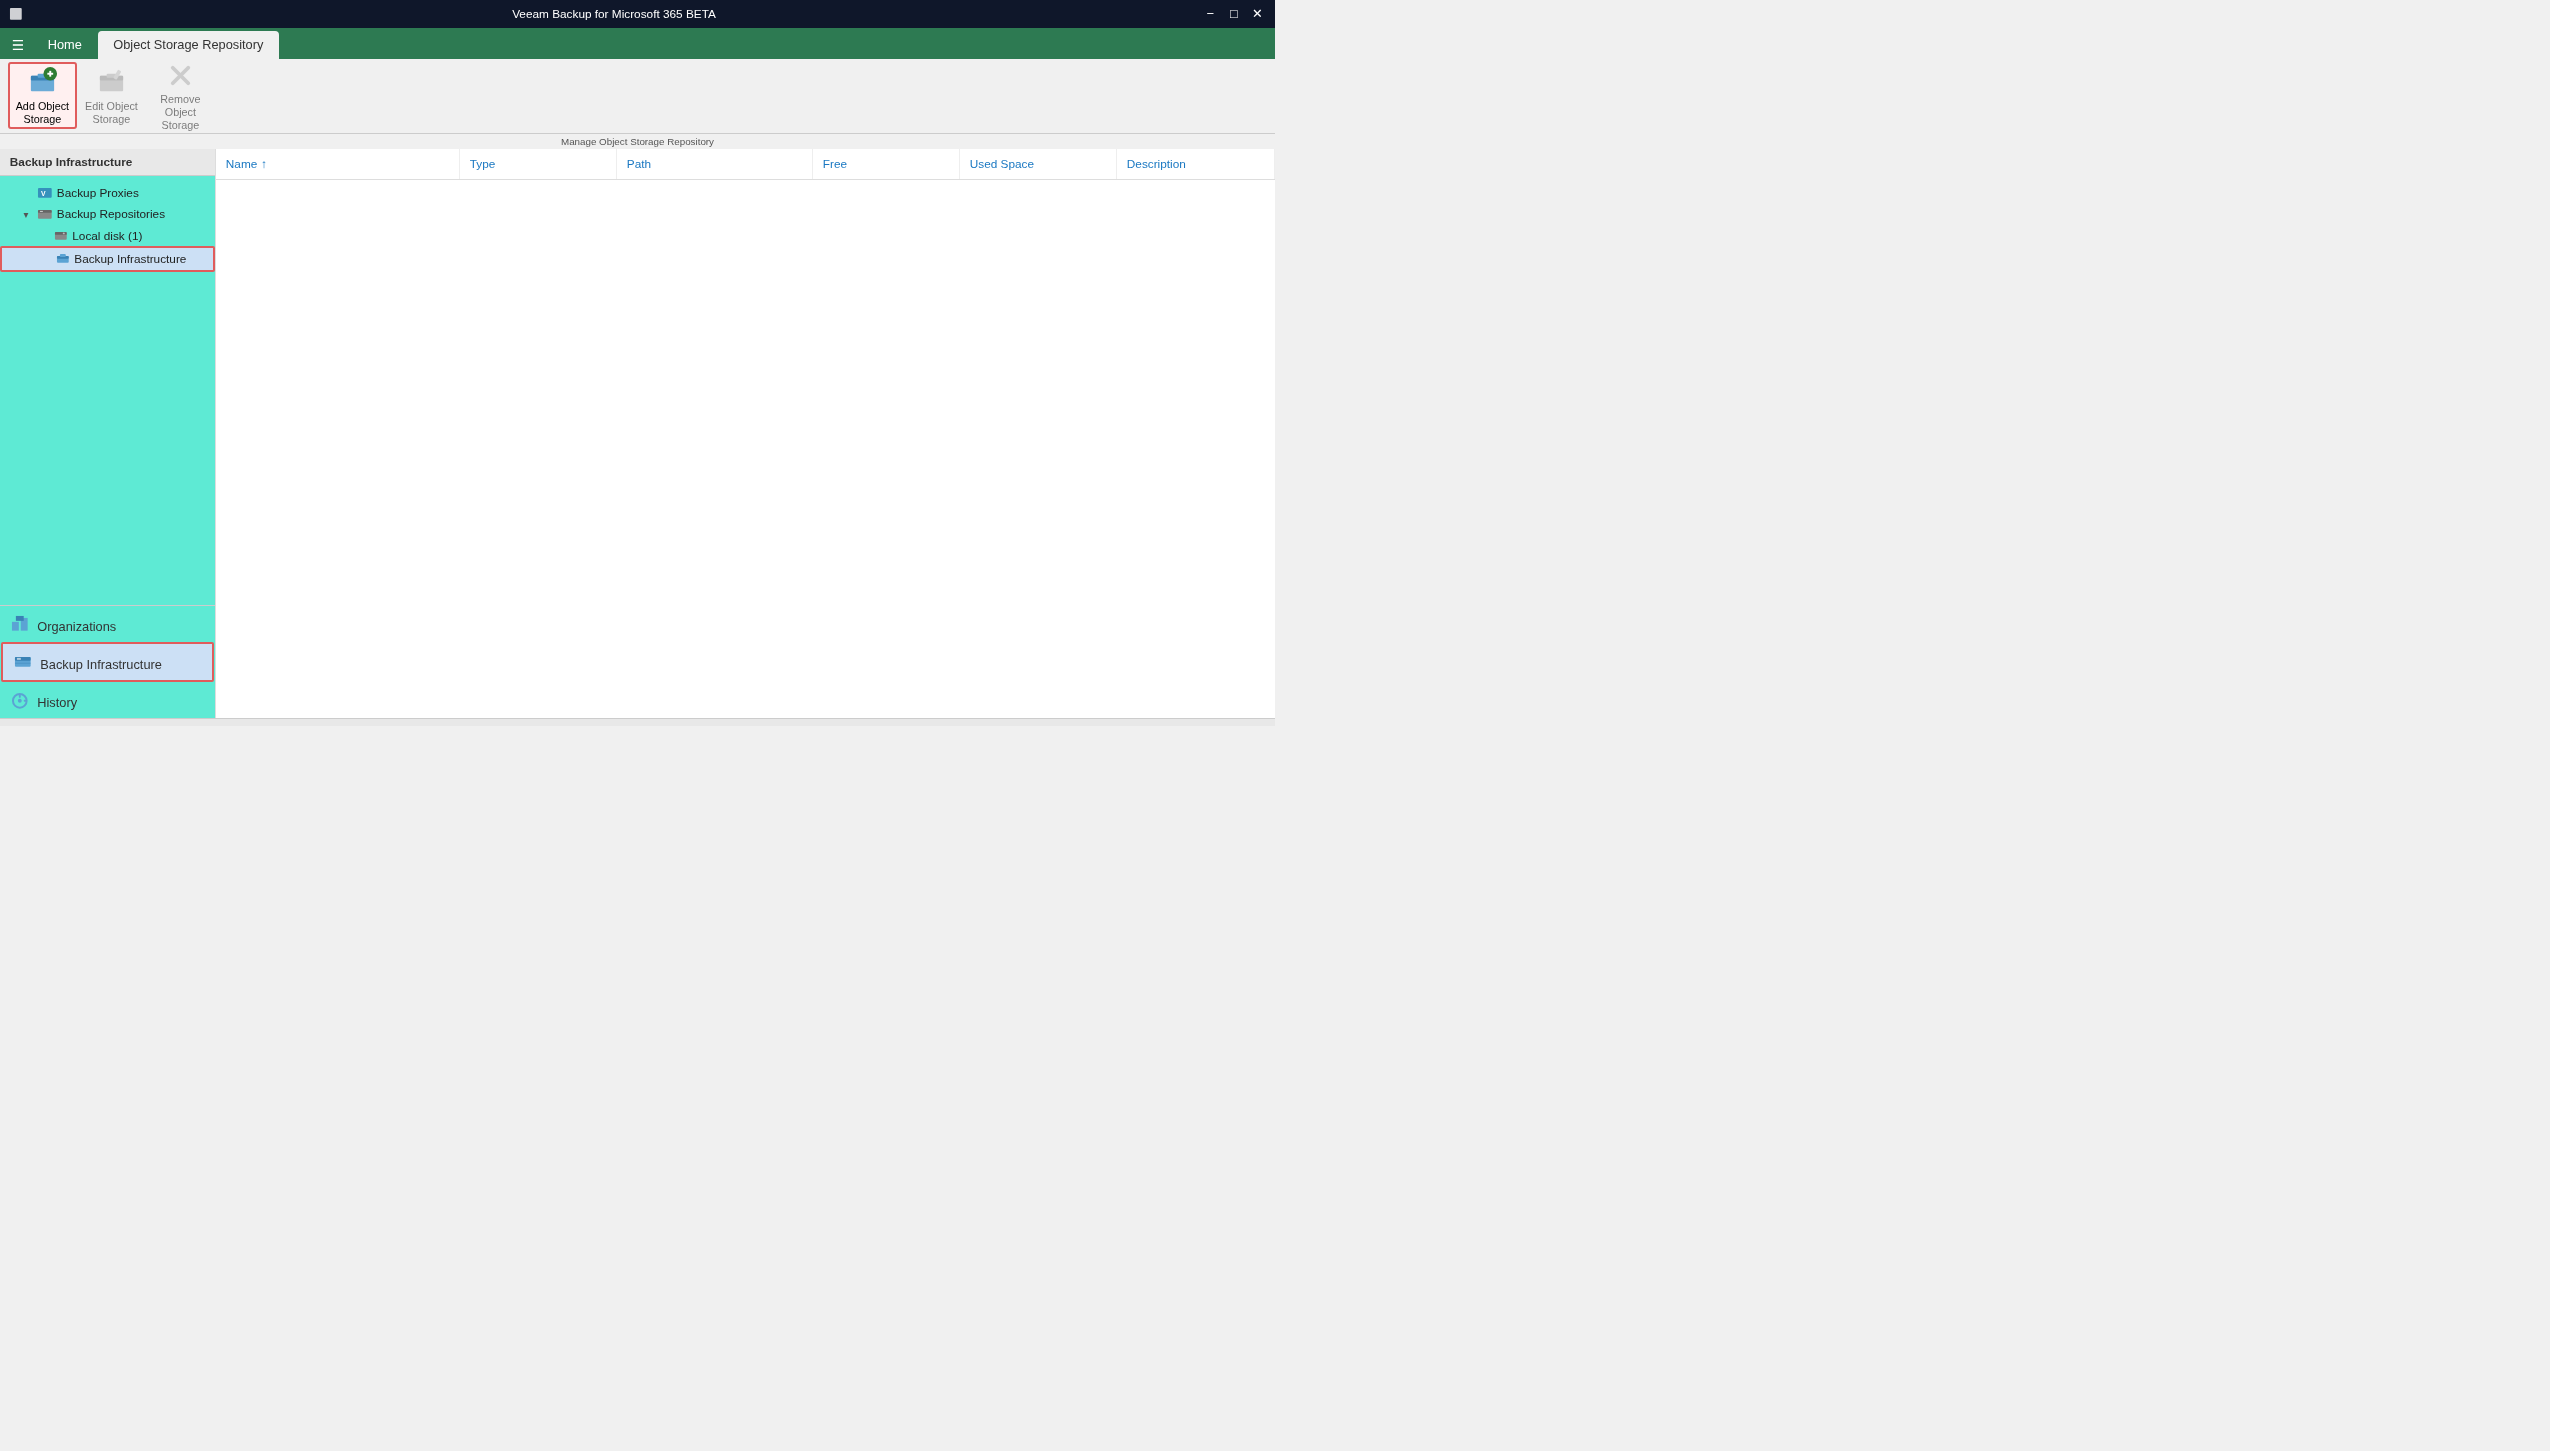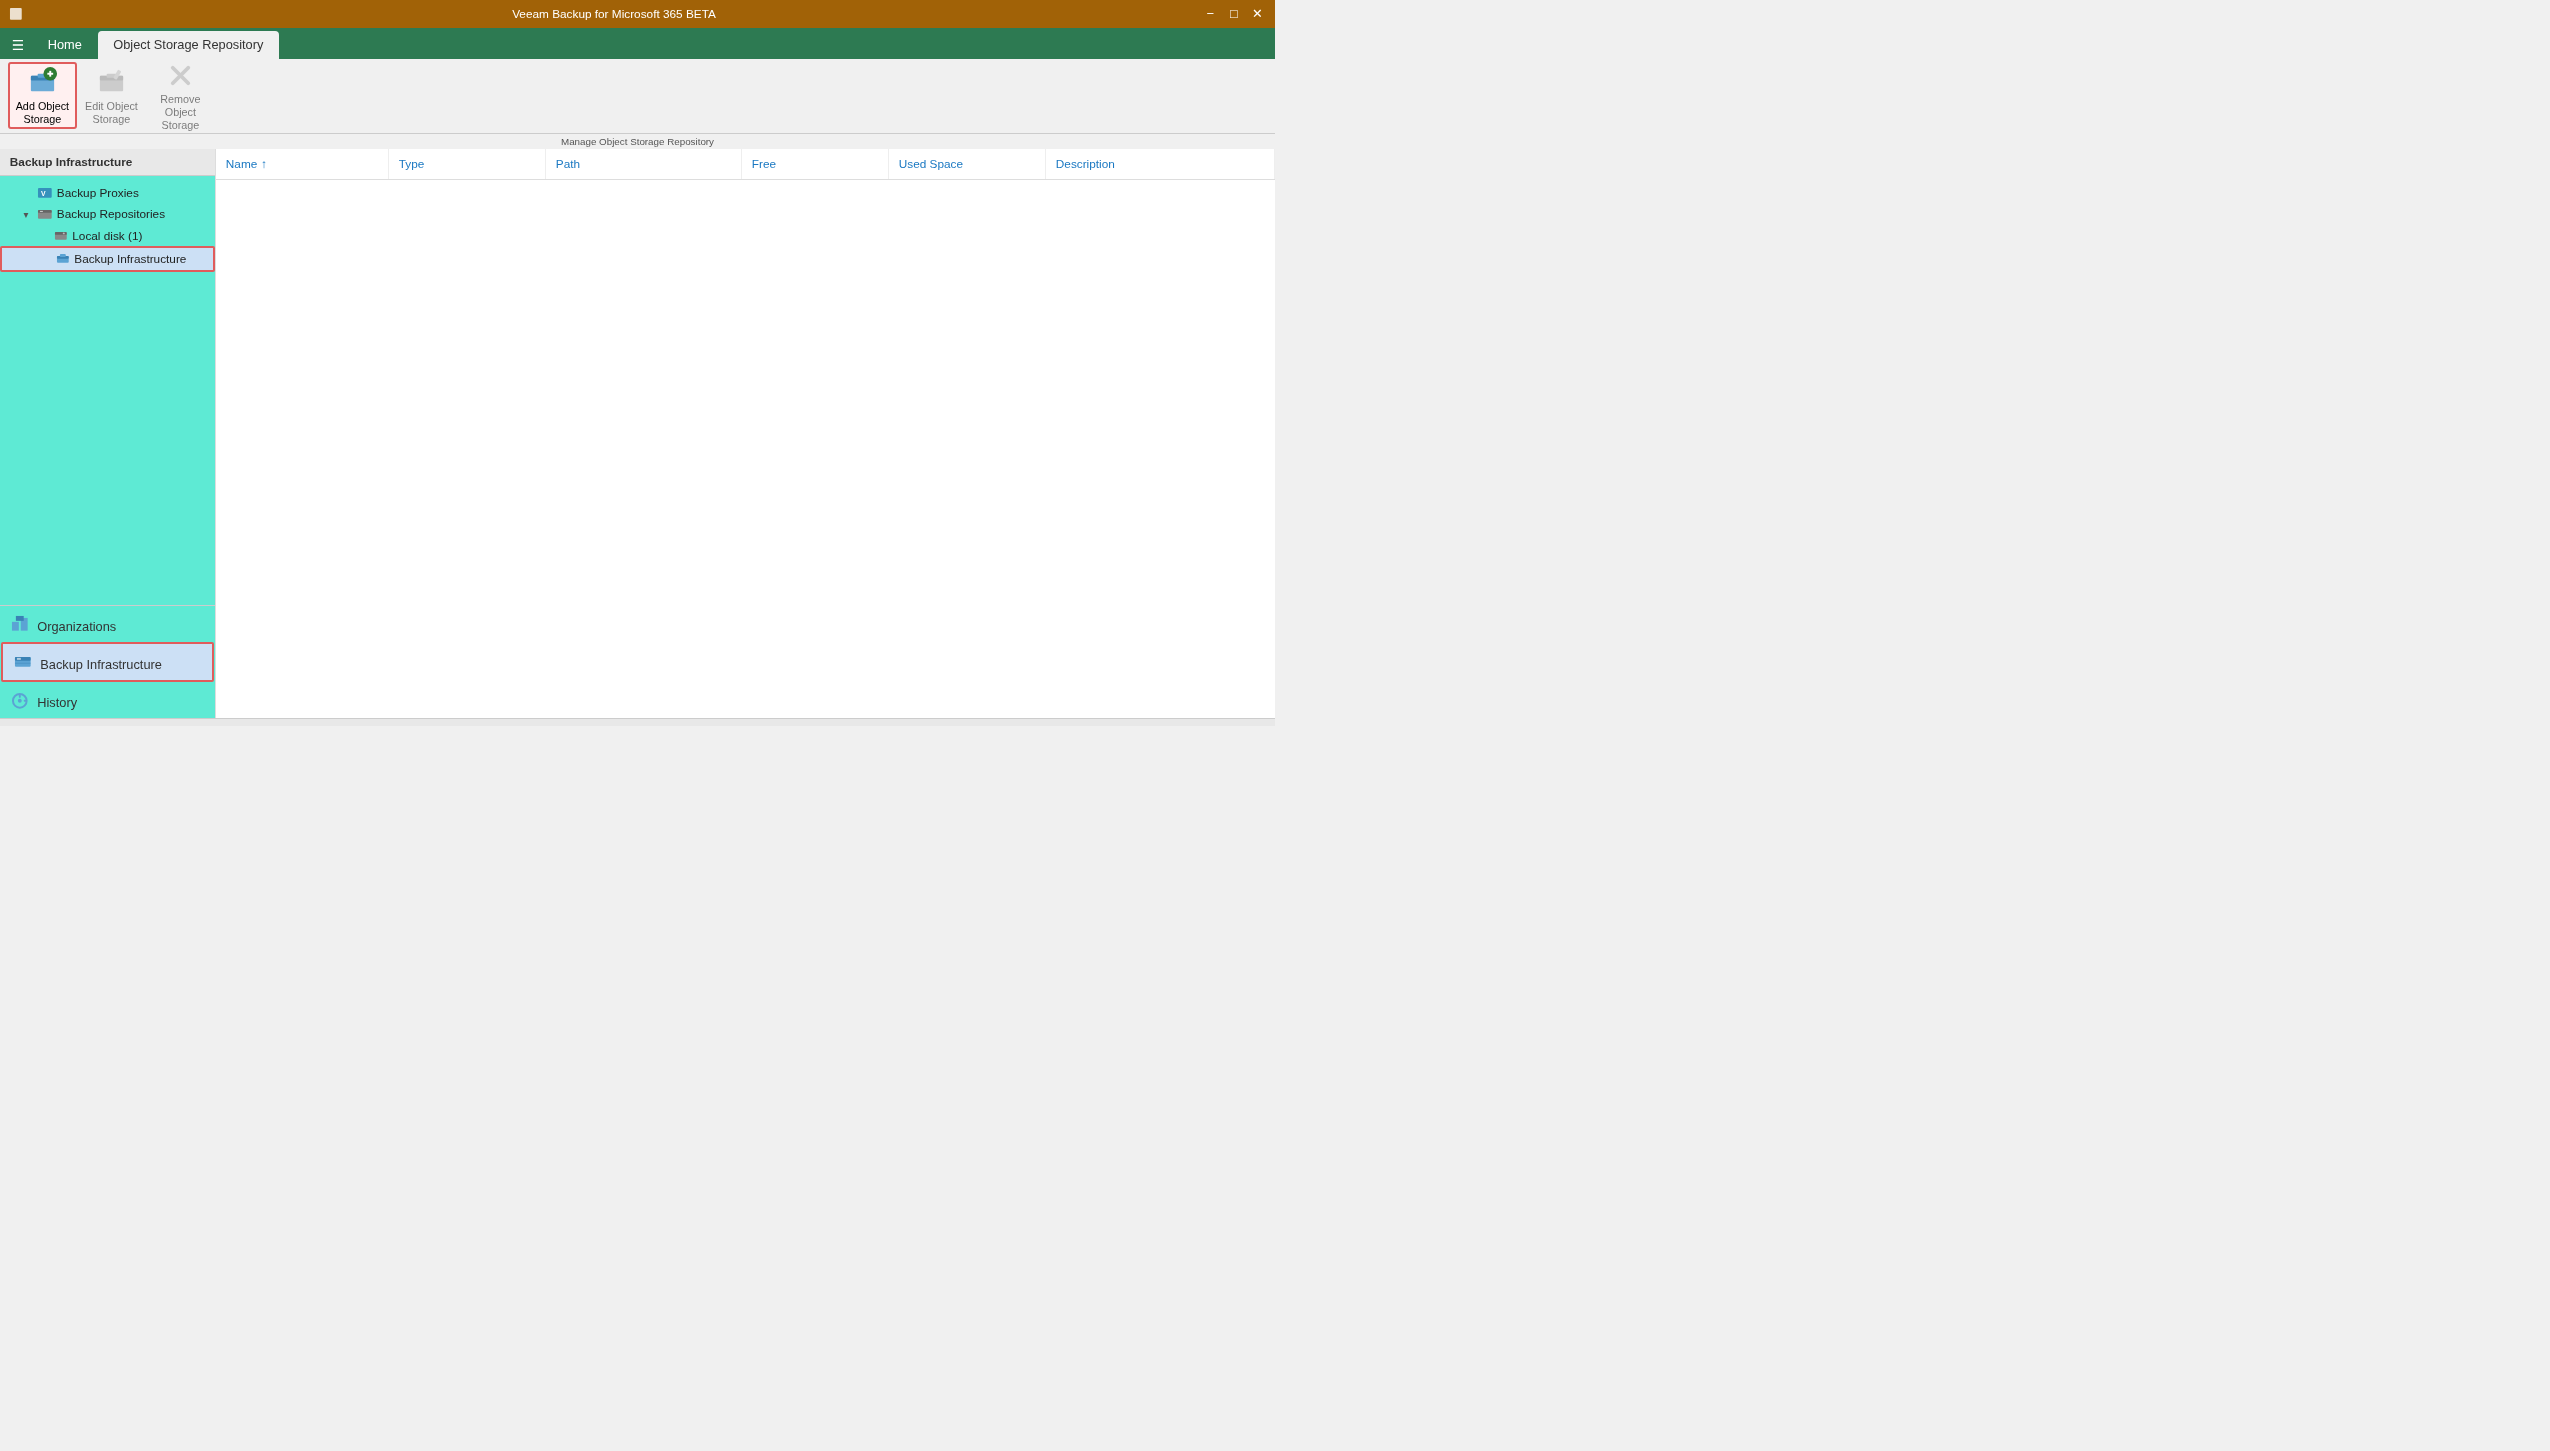--- a/index.html
+++ b/index.html
@@ -1,20 +1,20 @@
 <!DOCTYPE html>
 <html><head>
   <meta charset="utf-8">
   <style>
     * { margin: 0; padding: 0; box-sizing: border-box; }
     body { font-family: 'Segoe UI', Tahoma, Geneva, Verdana, sans-serif; font-size: 12.8px; background: #f0f0f0; width: 1275px; height: 726px; overflow: hidden; }
 
     
     .title-bar {
-      background: #a16207;
+      background: #0f172a;
       color: white;
       height: 27.5px;
       display: flex;
       align-items: center;
       justify-content: space-between;
       padding: 0 7.9px;
       user-select: none;
     }
     .title-bar-title { flex: 1; text-align: center; font-size: 11.8px; }
     .title-bar-controls { display: flex; gap: 3.9px; }
@@ -170,21 +170,21 @@
       color: #1a78c2;
       font-size: 11.8px;
       padding: 7.9px 9.8px;
       border-right: 1px solid #eee;
       cursor: pointer;
       user-select: none;
       display: flex;
       align-items: center;
       gap: 3.9px;
     }
-    .th.name-col { width: 173px; }
+    .th.name-col { width: 244px; }
     .th.type-col { width: 157px; }
     .th.path-col { width: 196px; }
     .th.free-col { width: 147px; }
     .th.used-col { width: 157px; }
     .th.desc-col { flex: 1; }
 
     
     .status-bar {
       height: 19.6px;
       background: #e8e8e8;

